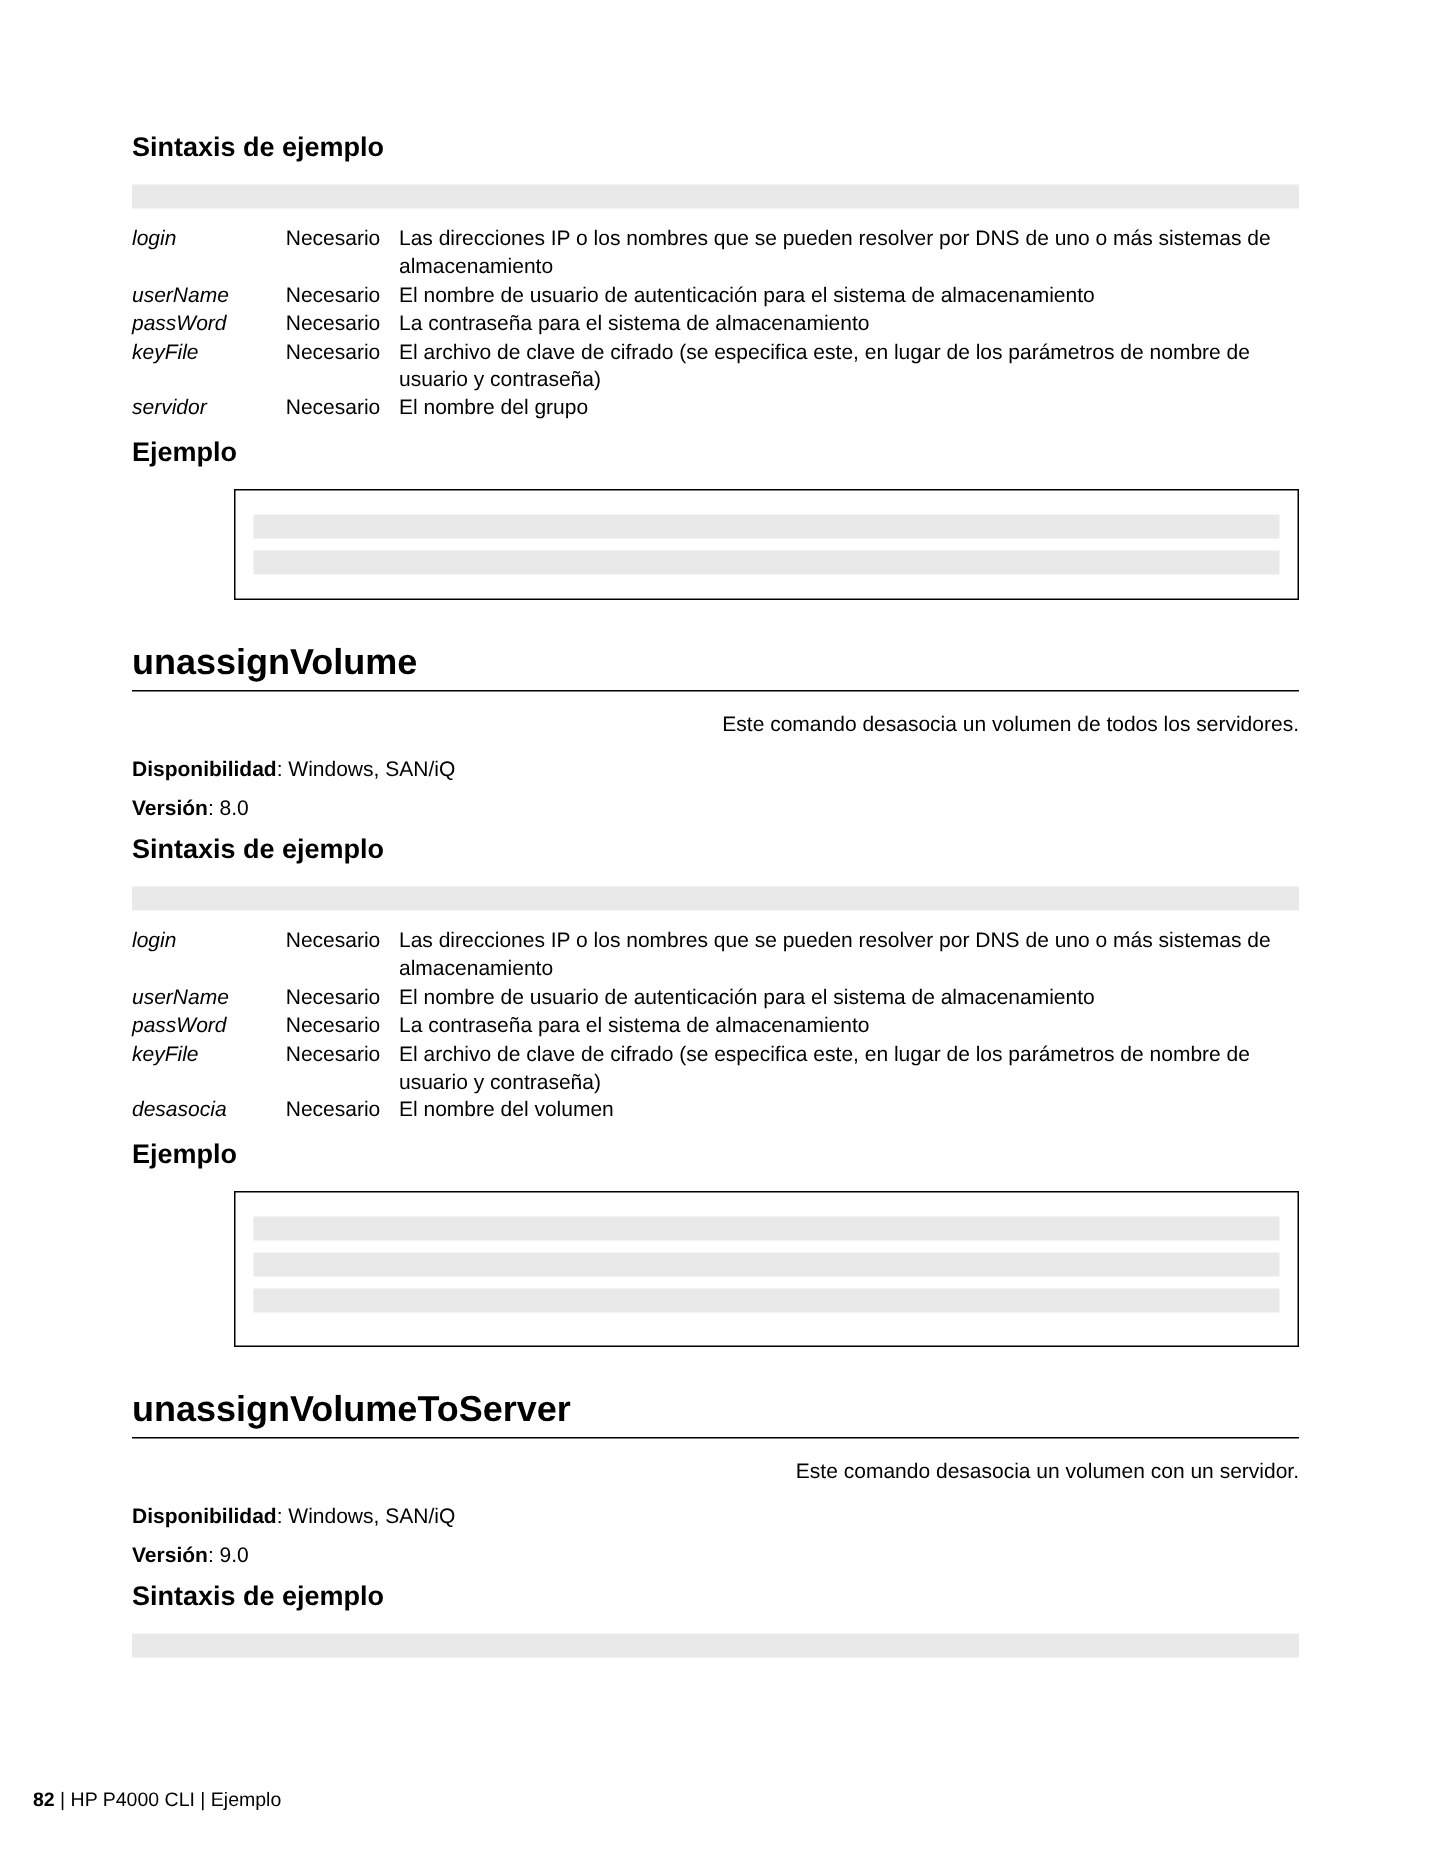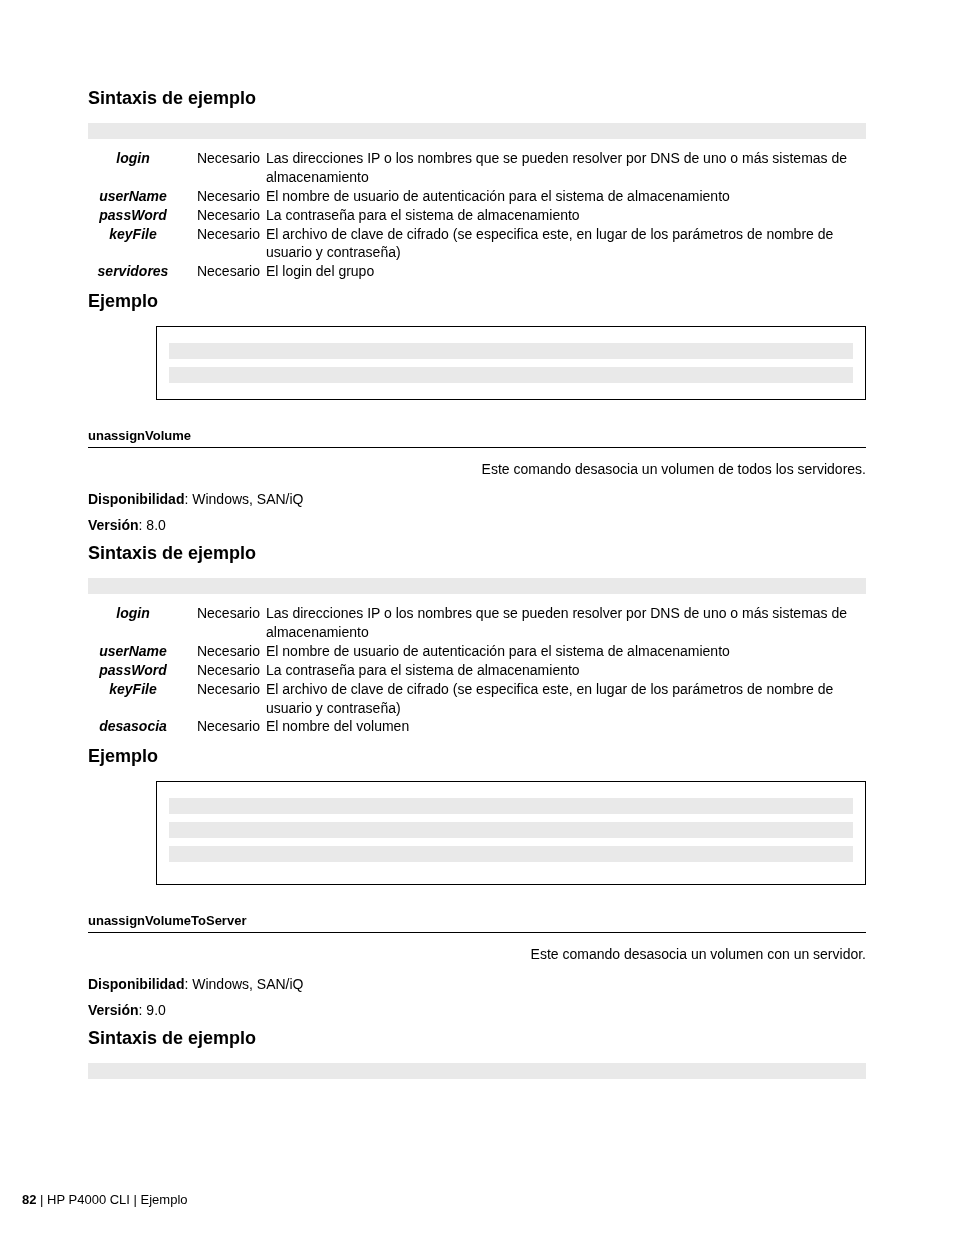--- a/index.html
+++ b/index.html
@@ -28,37 +28,36 @@
     width: 100%;
     margin-bottom: 10px;
   }
   .param-row {
     display: flex;
     align-items: flex-start;
     line-height: 1.35;
   }
   .param-name {
     width: 96px;
-    text-align: center;
+    text-align: left;
     font-style: italic;
     padding-right: 6px;
-    font-weight: bold;
   }
   .param-req {
     width: 82px;
-    text-align: right;
+    text-align: center;
     padding-right: 6px;
   }
   .param-desc {
     flex: 1;
     text-align: left;
   }
   .section-title {
     font-weight: bold;
-    font-size: 13px;
+    font-size: 24px;
     margin-top: 28px;
     margin-bottom: 4px;
   }
   .section-rule {
     border: none;
     border-top: 1.5px solid #000;
     margin-bottom: 12px;
   }
   .indent-text {
     margin-left: 40px;
@@ -112,23 +111,23 @@
     <div class="param-name">passWord</div>
     <div class="param-req">Necesario</div>
     <div class="param-desc">La contraseña para el sistema de almacenamiento</div>
   </div>
   <div class="param-row">
     <div class="param-name">keyFile</div>
     <div class="param-req">Necesario</div>
     <div class="param-desc">El archivo de clave de cifrado (se especifica este, en lugar de los parámetros de nombre de usuario y contraseña)</div>
   </div>
   <div class="param-row">
-    <div class="param-name">servidores</div>
-    <div class="param-req">Necesario</div>
-    <div class="param-desc">El login del grupo</div>
+    <div class="param-name">servidor</div>
+    <div class="param-req">Necesario</div>
+    <div class="param-desc">El nombre del grupo</div>
   </div>
 </div>
 
 <div class="bold-heading">Ejemplo</div>
 <div class="example-box">
   <div class="code-line"></div>
   <div class="code-line"></div>
 </div>
 
 <div class="section-title">unassignVolume</div>

